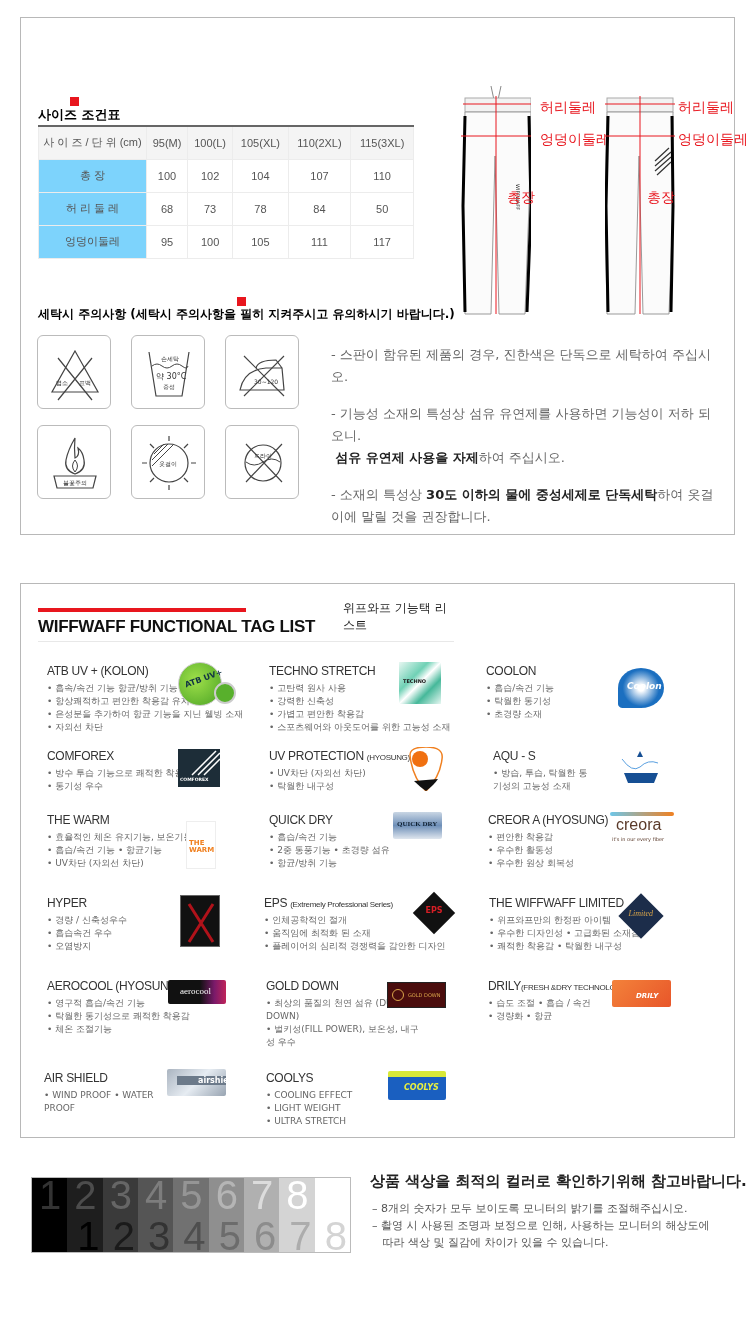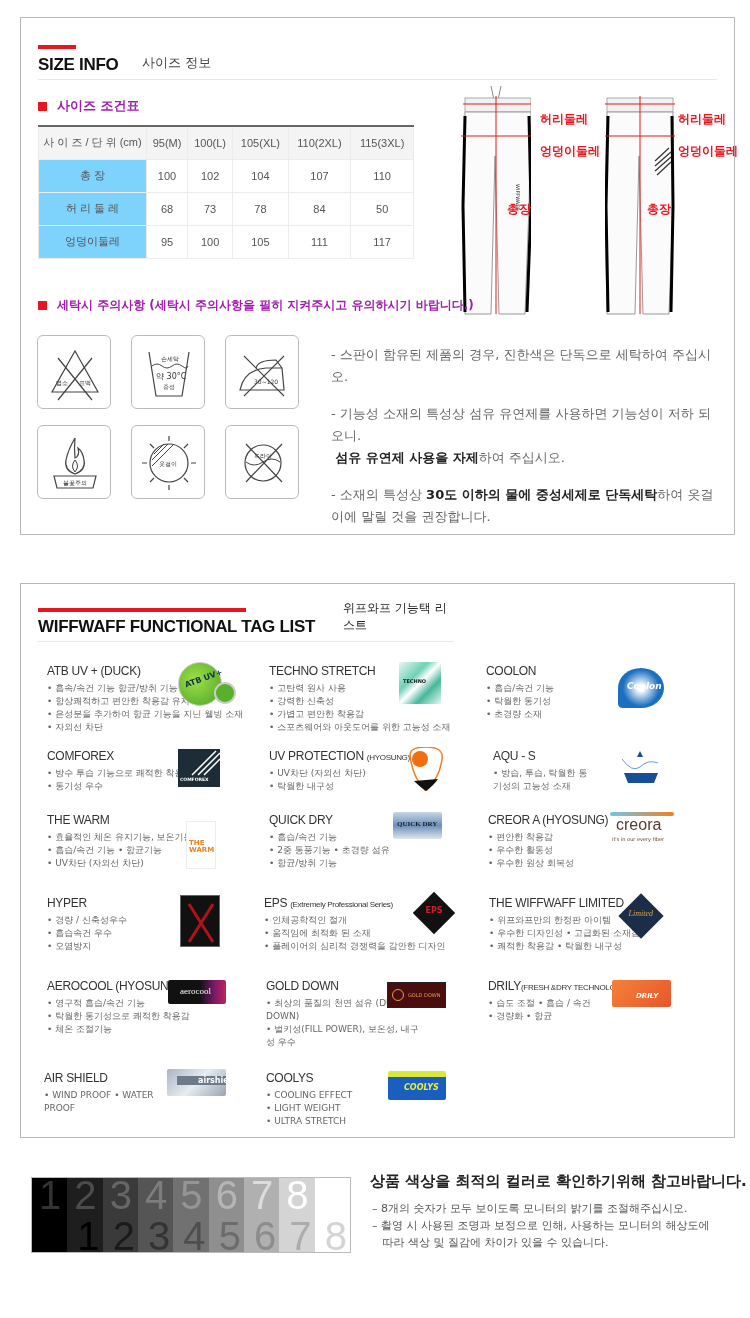--- a/index.html
+++ b/index.html
@@ -8,32 +8,32 @@
 
   .panel { position: absolute; left: 20px; width: 715px; border: 1px solid #b8b8b8; background: #fff; }
   #panel-size { top: 17px; height: 518px; }
   #panel-tags { top: 583px; height: 555px; }
 
   .sec-head { position: absolute; left: 17px; right: 17px; height: 35px; border-bottom: 1px solid #e8e8e8; }
   .sec-head .redbar { position: absolute; left: 0; top: 0; height: 4px; background: #e8161e; }
   .sec-head .en { position: absolute; left: 0; bottom: 4px; font-family: "Liberation Sans", sans-serif; font-weight: bold; color: #111; letter-spacing: -0.3px; }
   .sec-head .ko { position: absolute; bottom: 7px; font-size: 13px; color: #444; }
 
-  .sub-title { position: absolute; left: 17px; font-size: 13px; font-weight: bold; color: #a21caf; display: flex; align-items: center; }
+  .sub-title { position: absolute; left: 17px; font-size: 13px; font-weight: bold; color: #000000; display: flex; align-items: center; flex-direction: column; }
   .sub-title .sq { width: 9px; height: 9px; background: #e8161e; margin-right: 10px; }
 
   
   table.size { position: absolute; left: 17px; top: 107px; width: 376px; border-collapse: collapse; border-top: 2px solid #666; font-family: "Liberation Sans", sans-serif; font-size: 11px; color: #555; }
   table.size td { height: 33px; text-align: center; border: 1px solid #ececec; }
   table.size tr:first-child td { background: #f4f4f4; }
   table.size td.rh { background: #7dd3fc; width: 108px; }
 
   
   .pants { position: absolute; top: 68px; width: 70px; height: 232px; }
-  .pant-label { position: absolute; font-size: 12px; font-weight: bold; color: #e8161e; white-space: nowrap; margin-top: 12px; }
+  .pant-label { position: absolute; font-size: 14px; font-weight: normal; color: #e8161e; white-space: nowrap; }
 
   
   .wash { position: absolute; width: 74px; height: 74px; border: 1px solid #bbb; border-radius: 6px; background: #fff; }
   .wash svg { position: absolute; left: 0; top: 0; }
 
   .notes { position: absolute; left: 310px; top: 326px; width: 390px; font-size: 13px; color: #666; line-height: 22px; }
   .notes p { margin-bottom: 15px; }
   .notes b { color: #222; }
 
   
@@ -50,25 +50,20 @@
   .gcell .top { position: absolute; left: 7px; top: -3px; }
   .gcell .bot { position: absolute; left: 10px; top: 38px; }
 
   .mon-title { position: absolute; left: 370px; top: 1172px; font-size: 15px; font-weight: bold; color: #222; }
   .mon-notes { position: absolute; left: 372px; top: 1200px; font-size: 11px; color: #555; line-height: 17px; }
 </style>
 </head>
 <body>
 
 <div class="panel" id="panel-size">
-  <div class="sec-head" style="top:27px;">
-    <div class="redbar" style="width:38px;"></div>
-    <div class="en" style="font-size:17px;">SIZE INFO</div>
-    <div class="ko" style="left:104px;">사이즈 정보</div>
-  </div>
 
   <div class="sub-title" style="top:79px;">
     <span class="sq"></span>
     <span>사이즈 조건표</span>
   </div>
 
   <table class="size">
     <tbody>
         <tr>
       <td class="rh">사 이 즈 / 단 위 (cm)</td>
@@ -200,21 +195,21 @@
 </div>
 
 <div class="panel" id="panel-tags">
   <div class="sec-head" style="top:24px; height:34px; right:280px;">
     <div class="redbar" style="width:208px;"></div>
     <div class="en" style="font-size:17px;">WIFFWAFF FUNCTIONAL TAG LIST</div>
     <div class="ko" style="left:305px; font-size:12px; color:#222;">위프와프 기능택 리스트</div>
   </div>
 
   <div class="tag" style="left:26px; top:80px;">
-    <div class="tname">ATB UV + (DUCK)</div>
+    <div class="tname">ATB UV + (KOLON)</div>
     <ul>
         <li>흡속/속건 기능 항균/방취 기능</li>
         <li>항상쾌적하고 편안한 착용감 유지</li>
         <li>은성분을 추가하여 항균 기능을 지닌 웰빙 소재</li>
         <li>자외선 차단</li>
       </ul>
   </div>
   <div class="logo" style="left:157px; top:78px; width:62px; height:50px;">
     <div style="position:absolute; left:0; top:0; width:44px; height:44px; border-radius:50%; background:radial-gradient(circle at 40% 40%, #9fe04a, #4aa324); border:1px solid #ccc;"></div>
     <div style="position:absolute; left:36px; top:20px; width:22px; height:22px; border-radius:50%; background:#58b02c; border:2px solid #ccc;"></div>

